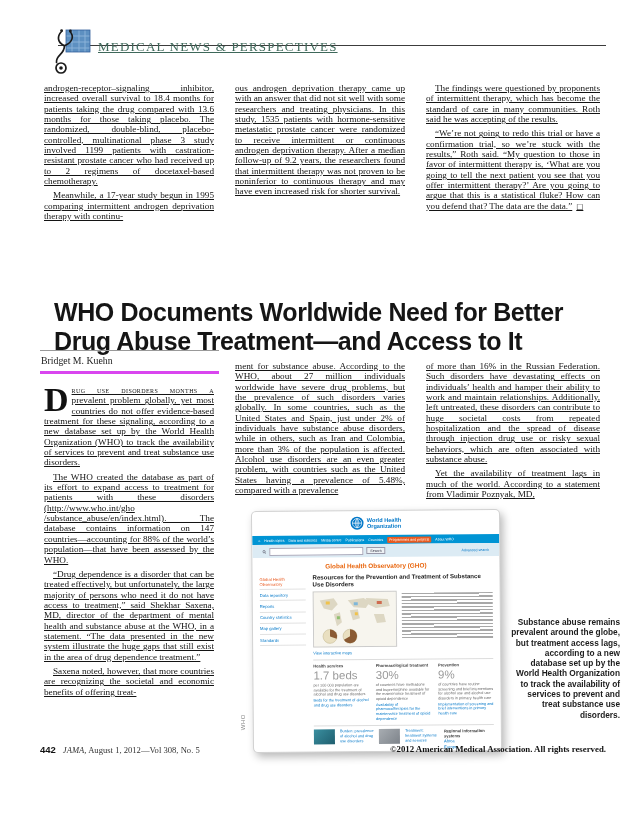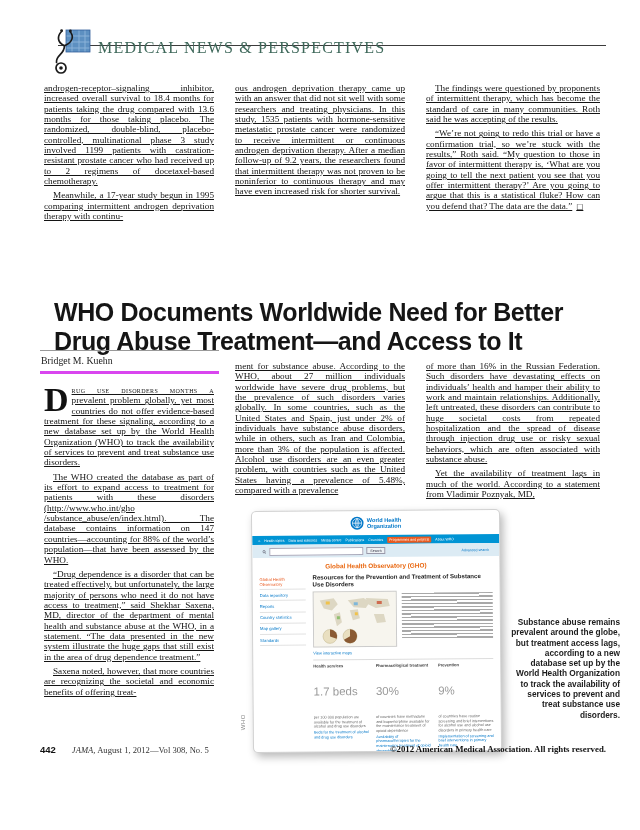--- a/index.html
+++ b/index.html
@@ -2,22 +2,22 @@
 <html><head>
 <meta charset="utf-8">
 <style>
   html,body{margin:0;padding:0;background:#e8e8e8;}
   .page{position:relative;width:640px;height:830px;background:#ffffff;overflow:hidden;
         font-family:"Liberation Serif",serif;color:#141414;}
 
   
   .mast-rule{position:absolute;left:58px;top:45px;width:548px;height:1px;background:#3c3c3c;}
   .mast-icon{position:absolute;left:52px;top:28px;width:42px;height:50px;}
-  .mast-label{position:absolute;left:98px;top:39px;font-size:16px;letter-spacing:1.2px;
-              color:#3e685a;font-family:"Liberation Serif",serif;}
+  .mast-label{position:absolute;left:98px;top:39px;font-size:13px;letter-spacing:1.2px;
+              color:#3e685a;font-family:"Liberation Serif",serif;text-decoration:underline;}
 
   
   .col{position:absolute;width:178px;text-align:justify;
        font:9.2px/10.35px "Liberation Serif",serif;color:#141414;}
   .col p{margin:4px;text-decoration:underline;}
   .col p.ind{text-indent:9px;}
   #prev-c1{left:40px;top:79px;}
   #prev-c2{left:231px;top:79px;}
   #prev-c3{left:422px;top:79px;width:182px;}
   #art-c1{left:40px;top:381px;}
@@ -59,40 +59,40 @@
   .ptitle{font-size:6.1px;font-weight:bold;color:#222;line-height:7px;}
   .maprow{display:flex;gap:5px;margin-top:4px;}
   .mapbox{width:82px;height:54px;flex:none;border:0.5px solid #ccc;background:#f7f5ee;}
   .tbars{flex:1;height:46px;margin-top:2px;
          background:repeating-linear-gradient(#a8a8a8 0 1.4px,transparent 1.4px 3.4px);}
   .maplink{color:#0077c8;font-size:4px;margin-top:3px;}
   .shothr{border:none;border-top:0.5px solid #ddd;margin:4px 0 3px;}
   .stats{display:flex;gap:7px;}
   .stat{flex:1;}
   .stat .lab{font-size:4.1px;font-weight:bold;color:#444;}
-  .stat .val{font-size:11.5px;color:#9a9a9a;line-height:13px;margin:17px 0;}
+  .stat .val{font-size:11.5px;color:#9a9a9a;line-height:13px;margin:1px 0;}
   .stat .des{font-size:3.8px;line-height:4.6px;color:#666;}
   .stat .lnk{font-size:3.8px;line-height:4.6px;color:#0077c8;margin-top:1.5px;}
   .brow{display:flex;gap:5px;margin-top:2px;}
   .thumb{width:21px;height:15px;flex:none;}
   .t-teal{background:linear-gradient(135deg,#3a8fa0,#1f5e6e);}
   .t-gray{background:linear-gradient(135deg,#a8adb2,#7d838a);}
   .tcap{font-size:3.9px;line-height:4.7px;color:#0077c8;width:34px;}
   .regional{flex:1;}
   .regional .rh{font-size:4.1px;font-weight:bold;color:#444;}
   .regional .rl{font-size:4.2px;line-height:6px;color:#0077c8;}
 
   .fig-credit{position:absolute;left:240px;top:714px;font:6px "Liberation Sans",sans-serif;
               color:#888;letter-spacing:0.5px;writing-mode:vertical-rl;transform:rotate(180deg);}
   .fig-caption{position:absolute;left:508px;top:617px;width:112px;
                font:bold 8.3px/10.3px "Liberation Sans",sans-serif;color:#1c1c1c;text-align:right;}
 
   
   .footer-left{position:absolute;left:40px;top:744px;font:8.6px "Liberation Serif",serif;color:#333;}
-  .footer-left .pg{font:bold 9.5px "Liberation Sans",sans-serif;color:#111;margin-right:16px;}
+  .footer-left .pg{font:bold 9.5px "Liberation Sans",sans-serif;color:#111;margin-right:7px;}
   .footer-left .jn{font-style:italic;}
   .footer-right{position:absolute;right:34px;top:744px;
                 font:bold 8.8px "Liberation Serif",serif;color:#111;margin-left:13px;}
 </style>
 </head>
 <body>
 
 <div class="page">
 
   <div class="mast-rule"></div>

